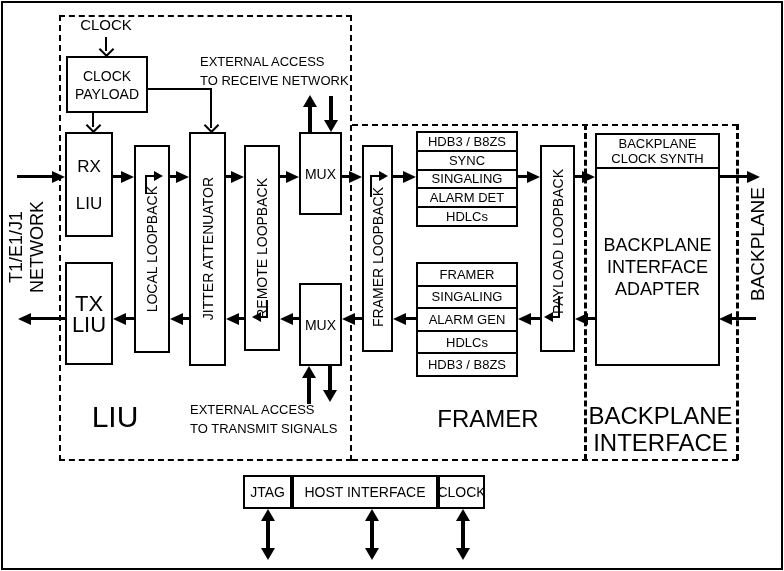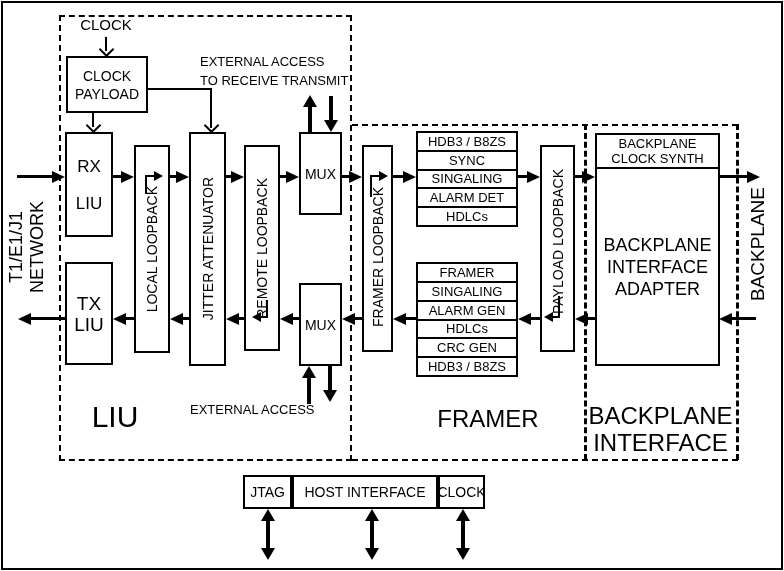--- a/index.html
+++ b/index.html
@@ -43,25 +43,26 @@
   <div class="dashbox" style="left:59px;top:15px;width:293px;height:446px;"></div>
   <div class="dt" style="left:352px;top:124px;width:386px;"></div>
   <div class="dt" style="left:352px;top:459px;width:386px;"></div>
   <div class="hv" style="left:584px;top:124px;height:336px;"></div>
   <div class="hv" style="left:736px;top:124px;height:336px;"></div>
 
   <div class="lbl" style="left:75px;top:16px;width:62px;font-size:15px;">CLOCK</div>
 
   <div class="lbl-left" style="left:200px;top:52px;font-size:13px;line-height:19px;">
     <span class="blk">EXTERNAL ACCESS</span>
-    <span class="blk">TO RECEIVE TRANSMIT</span>
+    <span class="blk">TO RECEIVE NETWORK</span>
   </div>
 
   <div class="lbl-left" style="left:190px;top:400px;font-size:13px;line-height:19px;">
     <span class="blk">EXTERNAL ACCESS</span>
+    <span class="blk">TO TRANSMIT SIGNALS</span>
   </div>
 
   <div class="lbl" style="left:85px;top:400px;width:60px;font-size:30px;">LIU</div>
   <div class="lbl" style="left:428px;top:405px;width:120px;font-size:24px;">FRAMER</div>
   <div class="lbl" style="left:583px;top:402px;width:155px;font-size:24px;line-height:27px;">
     <span class="blk">BACKPLANE</span>
     <span class="blk">INTERFACE</span>
   </div>
 
   <div class="abs" style="left:4px;top:188px;width:46px;height:118px;display:flex;align-items:center;justify-content:center;">
@@ -78,21 +79,21 @@
   <div class="box col" style="left:66px;top:56px;width:82px;height:57px;font-size:14px;line-height:18px;">
     <span>CLOCK</span>
     <span>PAYLOAD</span>
   </div>
 
   <div class="box col" style="left:65px;top:132px;width:48px;height:105px;font-size:17px;line-height:21px;gap:16px;">
     <span>RX</span>
     <span>LIU</span>
   </div>
 
-  <div class="box col" style="left:65px;top:262px;width:48px;height:103px;font-size:19px;line-height:21px;">
+  <div class="box col" style="left:65px;top:262px;width:48px;height:103px;font-size:22px;line-height:21px;">
     <span>TX</span>
     <span>LIU</span>
   </div>
 
   <div class="box" style="left:134px;top:145px;width:36px;height:208px;">
     <span class="vtext" style="font-size:14px;">LOCAL LOOPBACK</span>
   </div>
 
   <div class="box" style="left:189px;top:132px;width:37px;height:234px;">
     <span class="vtext" style="font-size:14px;">JITTER ATTENUATOR</span>
@@ -120,21 +121,20 @@
     <div class="srow">SINGALING</div>
     <div class="srow">ALARM DET</div>
     <div class="srow">HDLCs</div>
   </div>
 
   <div class="box stack" style="left:416px;top:262px;width:102px;height:115px;">
     <div class="srow">FRAMER</div>
     <div class="srow">SINGALING</div>
     <div class="srow">ALARM GEN</div>
     <div class="srow">HDLCs</div>
-    <div class="srow">CRC GEN</div>
     <div class="srow">HDB3 / B8ZS</div>
   </div>
 
   <div class="box" style="left:540px;top:145px;width:35px;height:207px;">
     <span class="vtext" style="font-size:14px;margin-bottom:14px;">PAYLOAD LOOPBACK</span>
   </div>
 
   <div class="box stack" style="left:595px;top:133px;width:125px;height:233px;">
     <div class="synth">
       <span>BACKPLANE</span>

